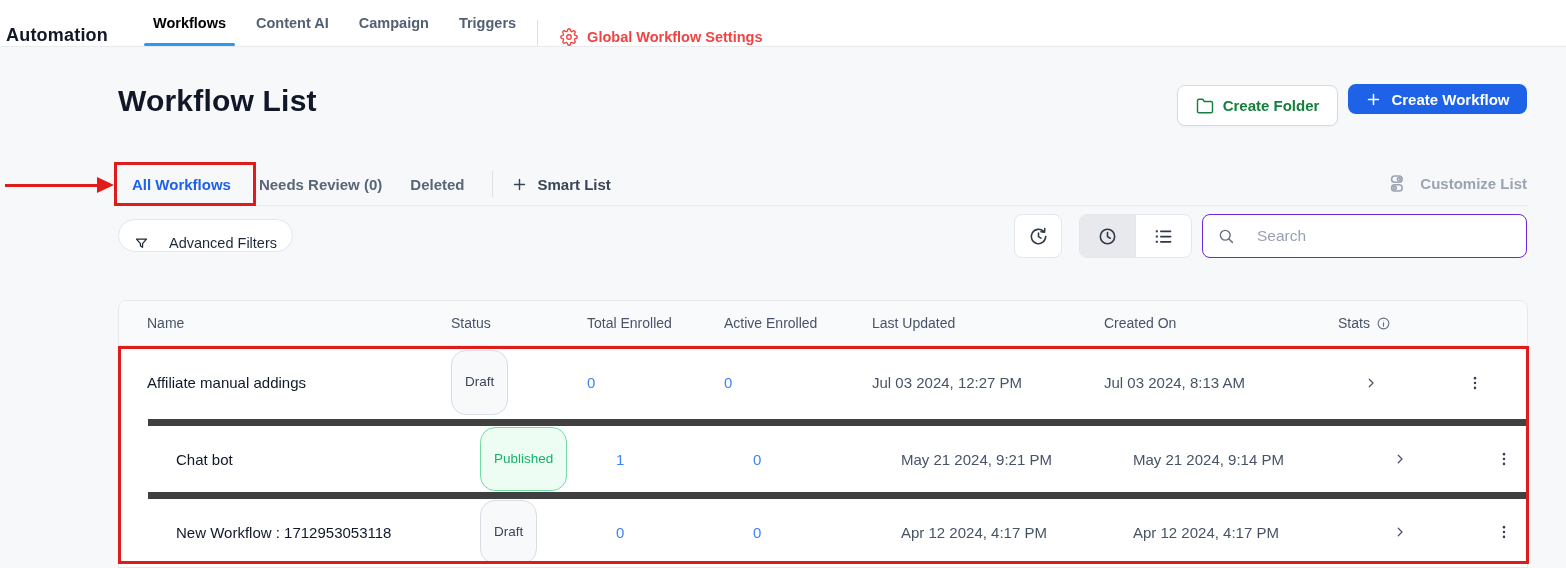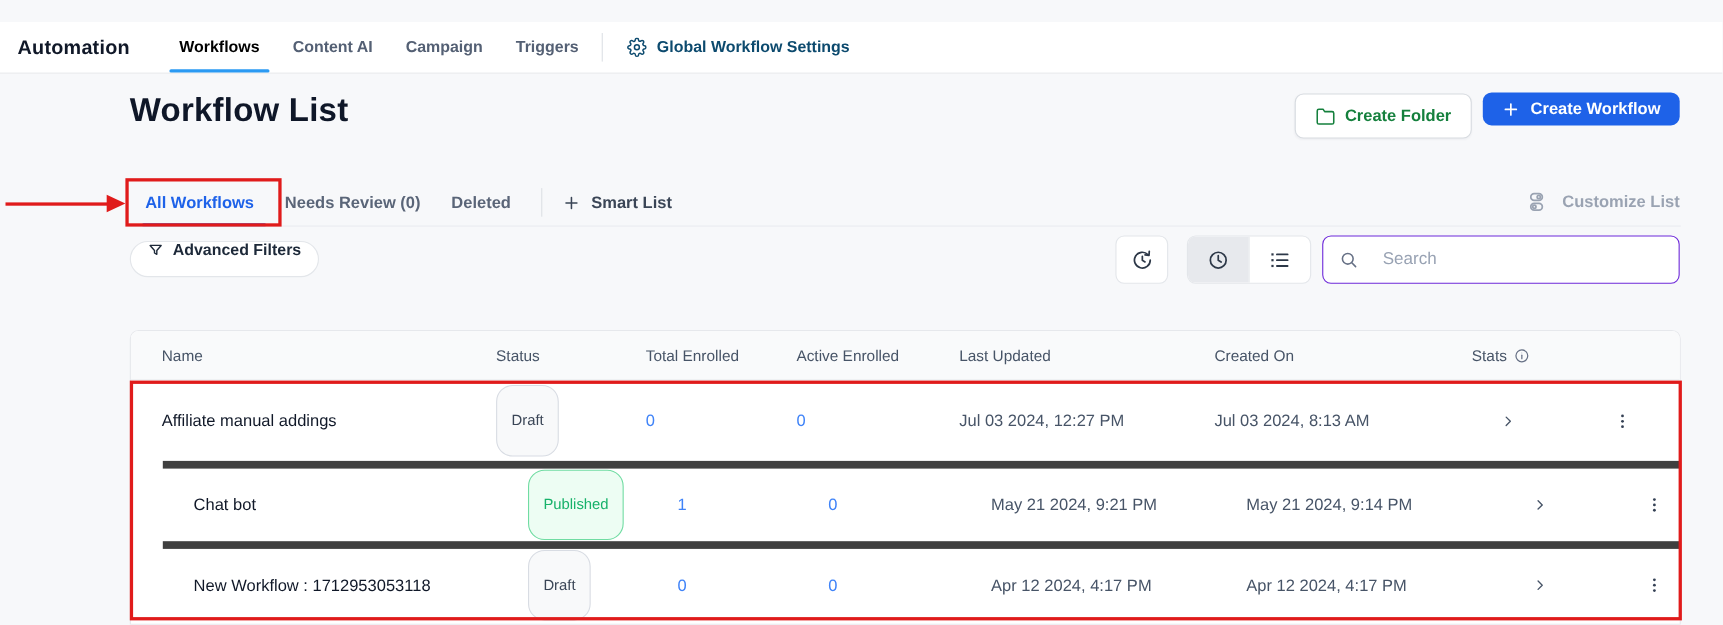--- a/index.html
+++ b/index.html
@@ -10,37 +10,37 @@
     position: relative;
     overflow: hidden;
     color: #101828;
   }
   svg { display:block; }
 
   
   .topbar {
     position:absolute; top:0; left:0; width:1566px; height:47px;
     background:#ffffff; border-bottom:1px solid #e7e9ec;
-    display:flex; align-items:center; padding-left:16px;margin-top:20px;
+    display:flex; align-items:flex-end; padding-left:6px;
   }
   .brand { font-size:18px; font-weight:700; color:#101828; letter-spacing:.2px; }
   .top-tabs { display:flex; height:100%; margin-left:30px; }
   .top-tab {
     position:relative; height:100%; display:flex; align-items:center;
     padding:0 15px; font-size:14.5px; font-weight:600; color:#546074; cursor:pointer;
   }
   .top-tab.active { color:#000000; }
   .top-tab.active::after {
     content:""; position:absolute; left:6px; right:6px; bottom:0; height:3px;
     background:#2b9af3; border-radius:2px;
   }
   .top-divider { width:1px; height:26px; background:#dde0e5; margin:0 12px 0 6px; }
   .global-settings {
     display:flex; align-items:center; gap:9px; padding:0 10px;
-    font-size:14.5px; font-weight:600; color:#0c4a6e; cursor:pointer;
+    font-size:14.5px; font-weight:600; color:#ef4444; cursor:pointer;
   }
 
   
   .page-title {
     position:absolute; left:118px; top:84px;
     font-size:30px; font-weight:700; color:#0f1728; letter-spacing:.2px;
   }
   .btn-create-folder {
     position:absolute; left:1177px; top:85px; width:161px; height:41px;
     background:#ffffff; border:1px solid #d7dbe0; border-radius:8px;
@@ -67,22 +67,22 @@
     position:absolute; right:39px; top:165px; height:36px;
     display:flex; align-items:center; gap:10px;
     font-size:15px; font-weight:600; color:#9aa3b2; cursor:pointer;
   }
   .tabs-underline-divider { position:absolute; left:118px; right:38px; top:205px; height:1px; background:#eaecf0; }
 
   
   .adv-filters {
     position:absolute; left:118px; top:219px; height:33px; padding:0 15px;
     background:#ffffff; border:1px solid #e3e6ea; border-radius:17px;
-    display:flex; align-items:flex-start; gap:8px;
-    font-size:14.5px; font-weight:700; color:#1d2939; cursor:pointer;
+    display:flex; align-items:flex-end; gap:20px;
+    font-size:14.5px; font-weight:400; color:#1d2939; cursor:pointer;
   }
   .icon-btn {
     position:absolute; top:214px; height:44px; background:#ffffff;
     border:1px solid #e3e6ea; border-radius:8px;
     display:flex; align-items:center; justify-content:center;
     color:#2d3848; cursor:pointer;
   }
   .btn-history { left:1014px; width:48px; }
   .segmented {
     position:absolute; left:1079px; top:214px; width:113px; height:44px;

